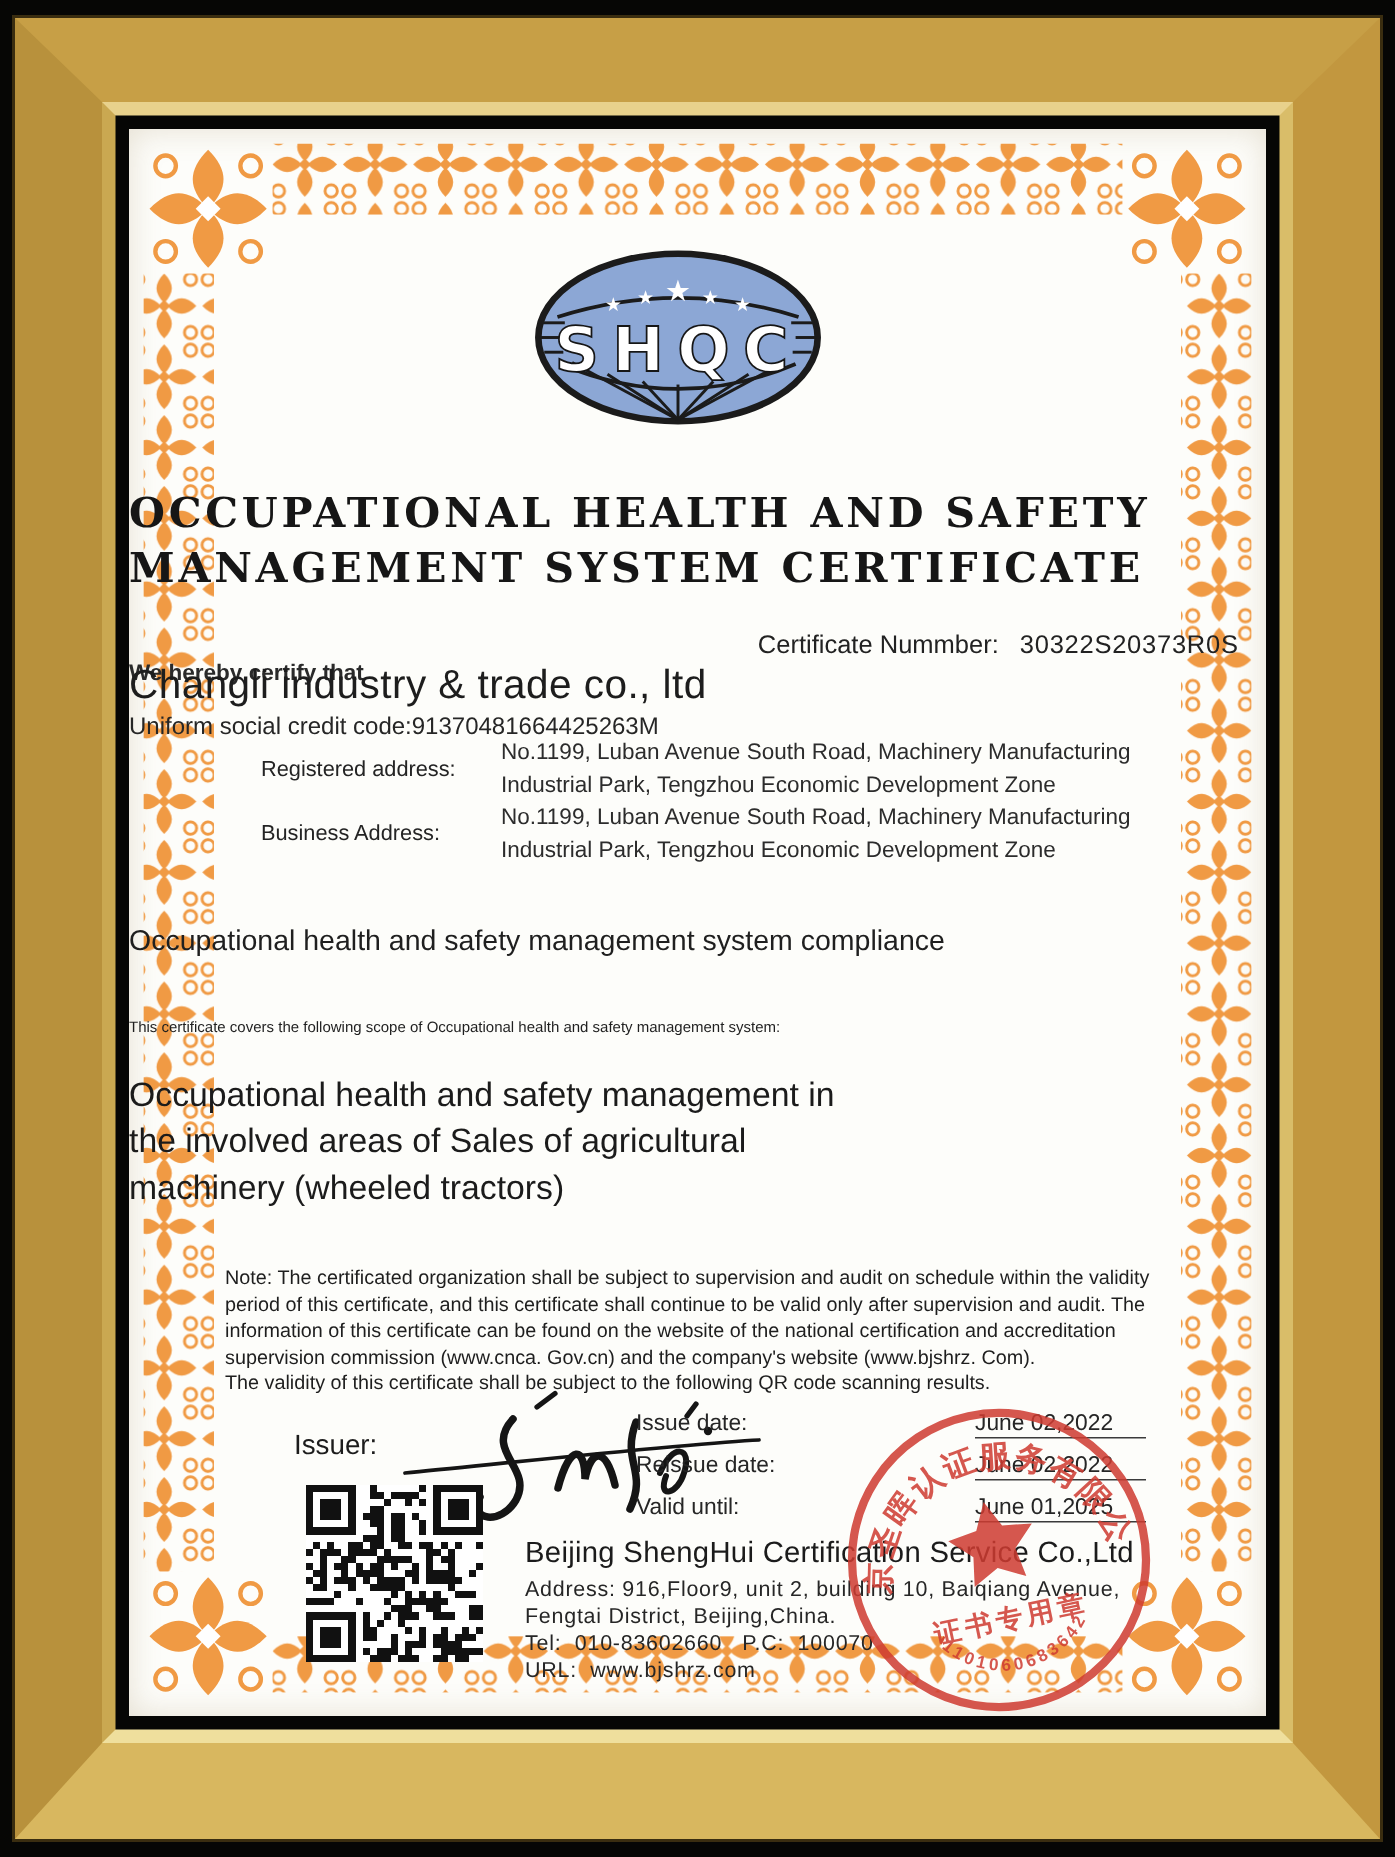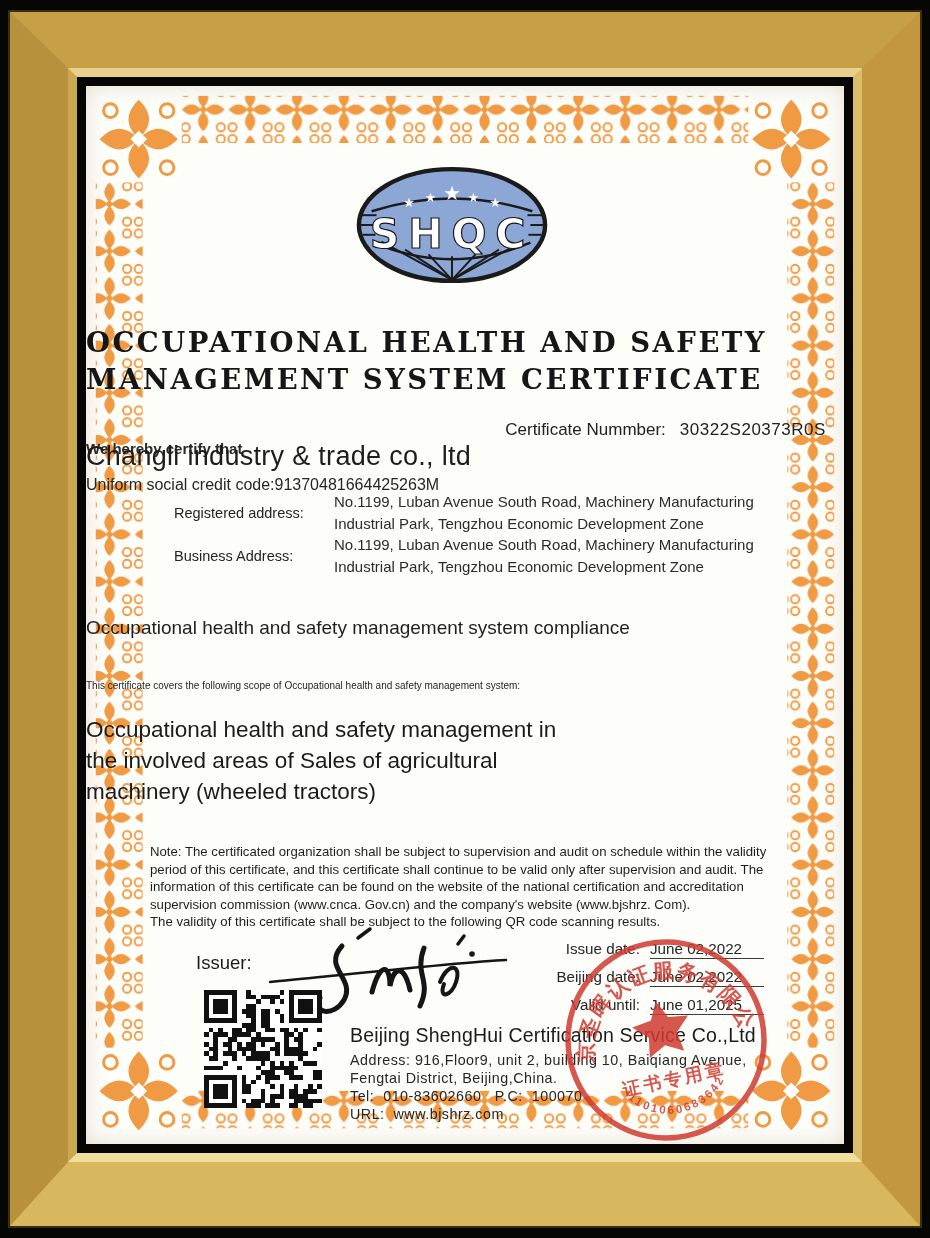--- a/index.html
+++ b/index.html
@@ -48,21 +48,21 @@
   .compliance{top:531px;font-size:19px;color:#1f1f1f;}
   .standard{top:557px;font-size:23.5px;color:#1c1c1c;letter-spacing:.5px;}
   .covers{top:594px;font-size:10px;color:#1f1f1f;}
   .scope{top:628px;font-size:22.5px;line-height:31px;color:#1b1b1b;}
   .note{top:757px;left:64px;font-size:13.2px;line-height:17.5px;color:#1e1e1e;}
   .note div{white-space:nowrap;}
   .issuer-lbl{top:866px;left:110px;font-size:18.5px;color:#1c1c1c;}
   .sig{top:834px;left:176px;width:252px;height:96px;}
   .dates{top:854px;left:338px;width:340px;font-size:15.2px;color:#262626;}
   .date-row{display:flex;align-items:baseline;height:28px;}
-  .date-row .lbl{flex:1;text-align:right;padding-right:10px;}
+  .date-row .lbl{flex:1;padding-right:10px;}
   .date-row .val{width:114px;border-bottom:1.5px solid #3b3b3b;padding-bottom:1px;white-space:pre;}
   .qr{top:904px;left:118px;width:118px;height:118px;}
   .issuing-co{top:938px;left:264px;font-size:19.5px;color:#1b1b1b;letter-spacing:.2px;white-space:nowrap;}
   .addr-line{left:264px;font-size:14.3px;letter-spacing:.5px;color:#262626;white-space:pre;}
   .al1{top:966px;} .al2{top:984px;} .al3{top:1002px;} .al4{top:1020px;}
   .stamp{
     top:844px;left:470px;width:220px;height:220px;opacity:.85;
     transform:rotate(-12deg);
   }
   .logo{top:80px;left:268px;width:196px;height:118px;}
@@ -207,21 +207,21 @@
           </g>
           <circle cx="210" cy="34" r="2.8" fill="#151515"></circle>
         </svg>
 
         <div class="abs dates">
           <div class="date-row">
             <div class="lbl">Issue date:</div>
             <div class="val">June 02,2022</div>
           </div>
           <div class="date-row">
-            <div class="lbl">Beijing date:</div>
+            <div class="lbl">Reissue date:</div>
             <div class="val">June 02,2022</div>
           </div>
           <div class="date-row">
             <div class="lbl">Valid until:</div>
             <div class="val">June 01,2025</div>
           </div>
         </div>
 
         <svg class="abs qr" viewBox="0 0 25 25" shape-rendering="crispEdges">
           <rect x="0" y="0" width="25" height="25" fill="#ffffff"></rect>

